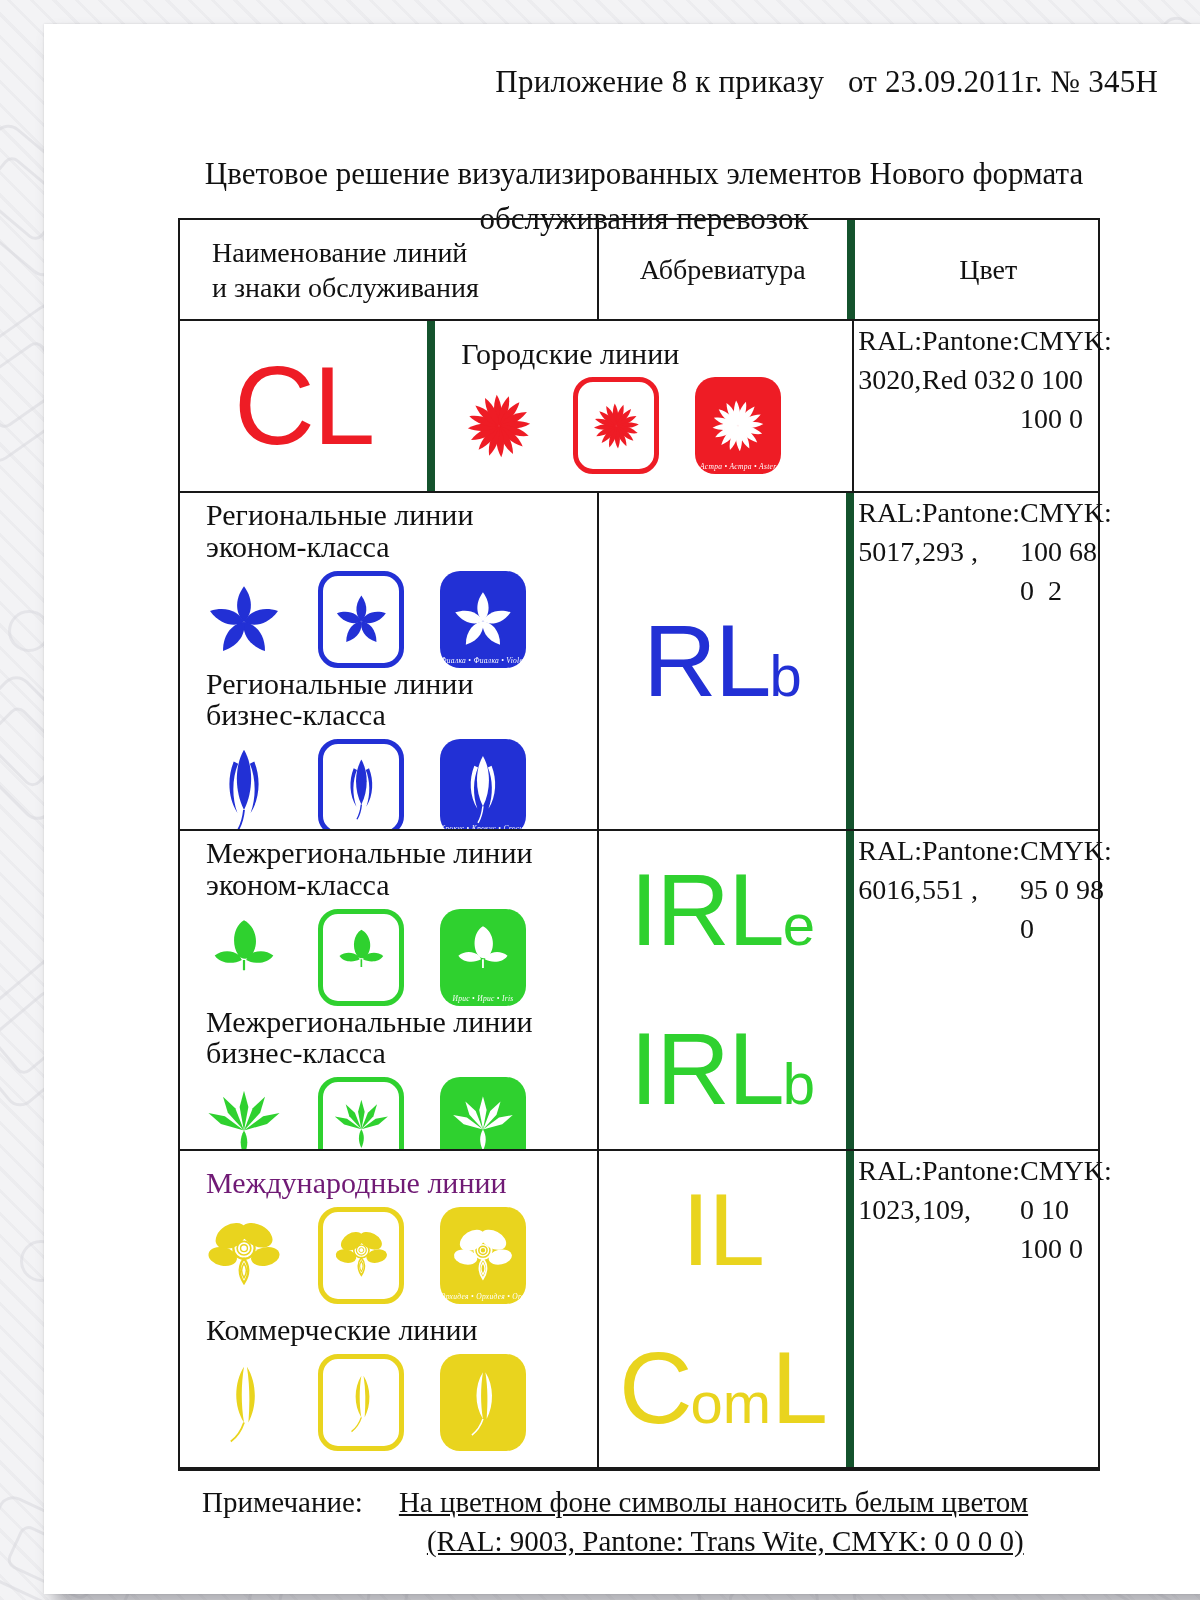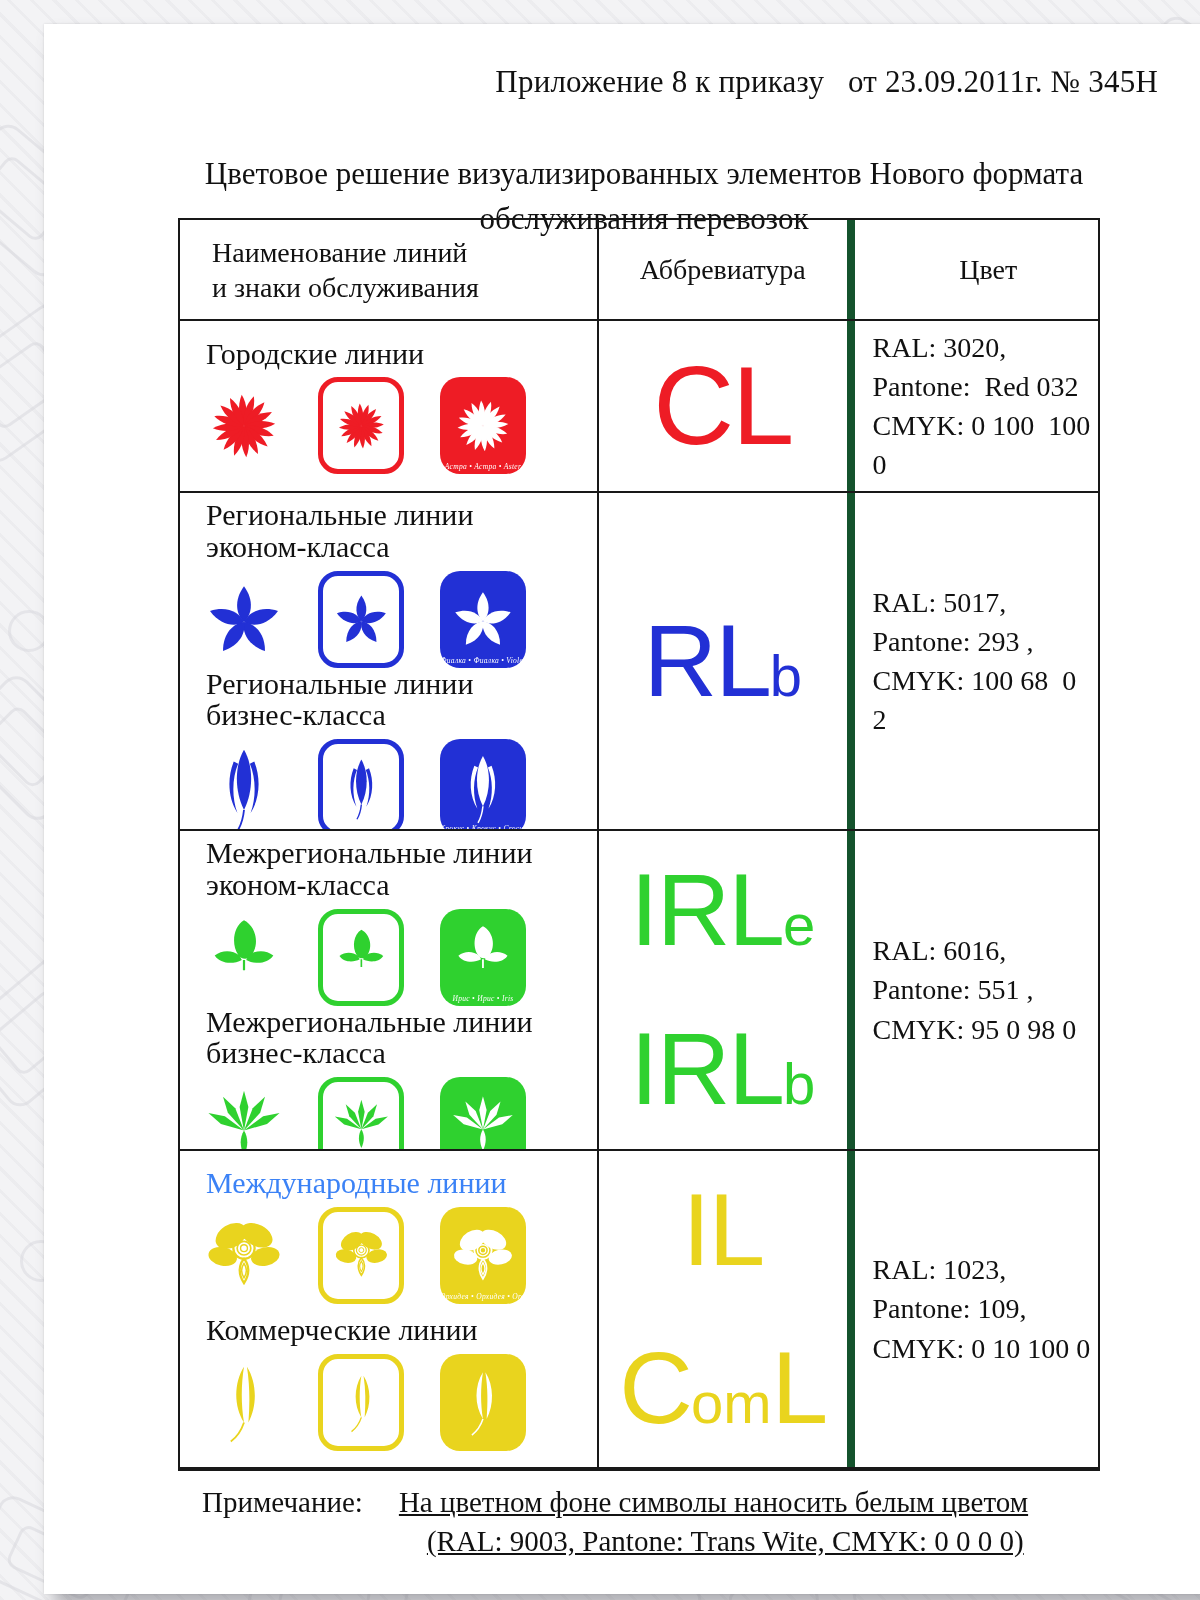--- a/index.html
+++ b/index.html
@@ -61,21 +61,21 @@
        color:#fff;font-size:7.5px;font-style:italic;white-space:nowrap;letter-spacing:.3px;}
   svg .f{fill:currentColor;}
 
   .abbr-cell{display:flex;flex-direction:column;}
   .abbr-slot{flex:1;display:flex;align-items:center;justify-content:center;}
   .abbr{font-family:"Liberation Sans", sans-serif;line-height:.85;letter-spacing:-2px;}
   .abbr-main,.abbr-tail{font-size:102px;}
   .abbr-sub{font-size:58px;letter-spacing:0;}
   .row-city .abbr-main{font-size:112px;}
 
-  .color-cell{display:flex;flex-direction:column;justify-content:center;color:#111;
+  .color-cell{display:flex;flex-direction:row;justify-content:center;color:#111;
               font-size:28px;line-height:1.4;padding-left:18px;}
 
   .note{position:absolute;left:158px;top:1462px;display:flex;font-size:29px;}
   .note-label{flex:0 0 auto;}
   .note-lines{margin-left:36px;text-decoration:underline;}
   .note-lines .l2{padding-left:28px;margin-top:6px;}
 
   .r1{height:172px;}
   .r2{height:338px;}
   .r3{height:320px;}
@@ -208,20 +208,25 @@
       </div>
       <div class="cell c2">
         <div>Аббревиатура</div>
       </div>
       <div class="cell c3">
         <div>Цвет</div>
       </div>
     </div>
 
     <div class="trow r1 row-city" style="color: rgb(238, 28, 37);">
+      <div class="cell c2 abbr-cell">
+        <div class="abbr-slot">
+          <div class="abbr"><span class="abbr-main">CL</span><span class="abbr-sub"></span><span class="abbr-tail"></span></div>
+        </div>
+      </div>
       <div class="cell c1 name-cell">
         <div class="entry">
           <div class="entry-label" style="color:#111">
             <div>Городские линии</div>
           </div>
           <div class="icons">
             <div class="fl-bare"><svg viewBox="0 0 100 100">
                   <use href="#s-aster"></use>
                 </svg></div>
             <div class="fl-box outline">
@@ -229,25 +234,20 @@
                   <use href="#s-aster"></use>
                 </svg>
               </div>
             <div class="fl-box filled">
               <svg viewBox="0 0 100 100">
                   <use href="#s-aster"></use>
                 </svg>
               <div class="cap">Астра • Астра • Aster</div>
             </div>
           </div>
-        </div>
-      </div>
-      <div class="cell c2 abbr-cell">
-        <div class="abbr-slot">
-          <div class="abbr"><span class="abbr-main">CL</span><span class="abbr-sub"></span><span class="abbr-tail"></span></div>
         </div>
       </div>
       <div class="cell c3 color-cell pre">
         <div>RAL: 3020,</div>
         <div>Pantone:  Red 032</div>
         <div>CMYK: 0 100  100 0</div>
       </div>
     </div>
 
     <div class="trow r2" style="color: rgb(34, 48, 213);">
@@ -367,21 +367,21 @@
       <div class="cell c3 color-cell pre">
         <div>RAL: 6016,</div>
         <div>Pantone: 551 ,</div>
         <div>CMYK: 95 0 98 0</div>
       </div>
     </div>
 
     <div class="trow r4" style="color: rgb(233, 212, 30);">
       <div class="cell c1 name-cell">
         <div class="entry">
-          <div class="entry-label" style="color:#3b82f6">
+          <div class="entry-label" style="color:#701a75">
             <div>Международные  линии</div>
           </div>
           <div class="icons">
             <div class="fl-bare"><svg viewBox="0 0 100 110">
                   <use href="#s-orchid"></use>
                 </svg></div>
             <div class="fl-box outline">
                 <svg viewBox="0 0 100 110">
                   <use href="#s-orchid"></use>
                 </svg>

